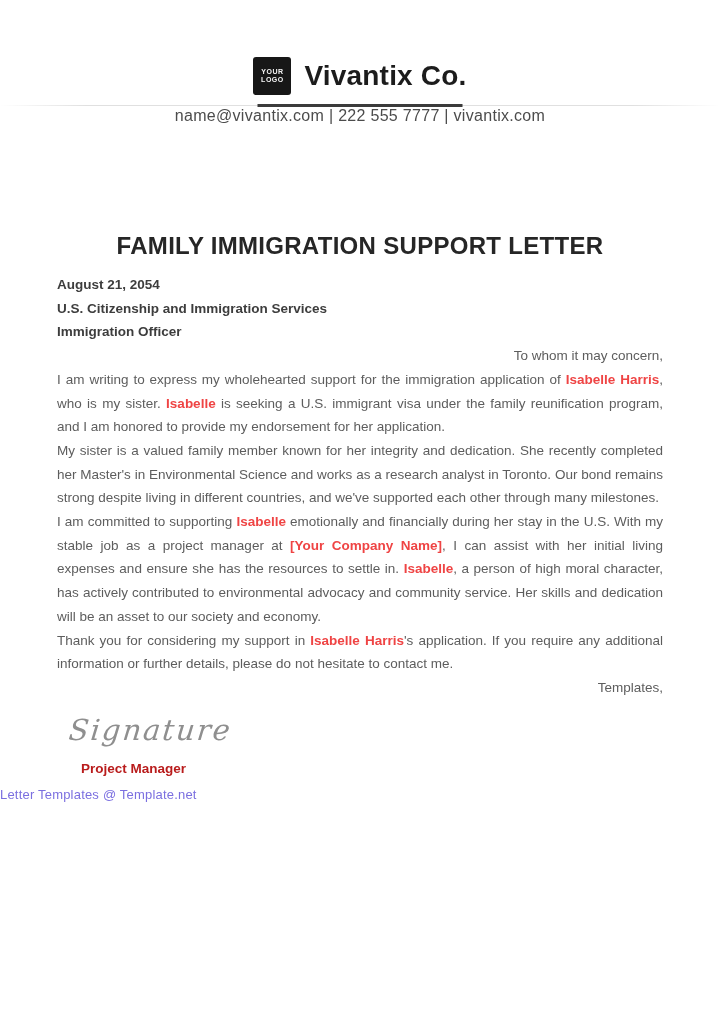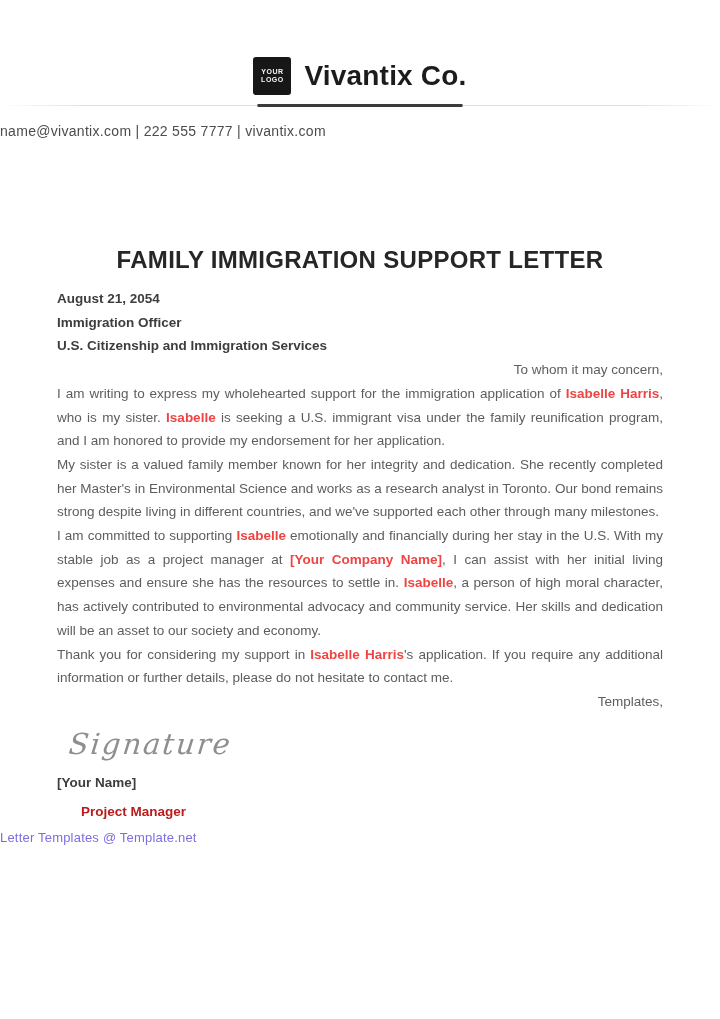--- a/index.html
+++ b/index.html
@@ -31,22 +31,22 @@
   .divider { position:relative; height:3px; margin-top:9px; }
   .divider-line {
     position:absolute; top:1px; left:0; right:0; height:1px;
     background:linear-gradient(90deg, rgba(227,227,227,0) 0%, #e0e0e0 12%, #e0e0e0 88%, rgba(227,227,227,0) 100%);
   }
   .divider-accent {
     position:absolute; top:0; left:50%; transform:translateX(-50%);
     width:205px; height:3px; background:#3b3b3b;
   }
   .contact-line {
-    margin-top:16px; text-align:left;
-    font-size:14px; color:#4c4c4c; letter-spacing:0.3px;
+    text-align:center;
+    font-size:16px; color:#4c4c4c; letter-spacing:0.3px;
   }
   
   .letter { padding:0 57px; }
   .letter-title {
     margin-top:107px; text-align:center;
     font-size:24px; font-weight:bold; color:#262626; letter-spacing:0.3px;
   }
   .meta-block { margin-top:13px; }
   .meta-line {
     font-size:13.5px; font-weight:bold; color:#3d3d3d; line-height:23.7px;
@@ -92,37 +92,36 @@
       <div class="divider-accent"></div>
     </div>
     <div class="contact-line">name@vivantix.com | 222 555 7777 | vivantix.com</div>
   </div>
 
   <div class="letter">
     <div class="letter-title">FAMILY IMMIGRATION SUPPORT LETTER</div>
 
     <div class="meta-block">
       <div class="meta-line">August 21, 2054</div>
+      <div class="meta-line">U.S. Citizenship and Immigration Services</div>
       <div class="meta-line">Immigration Officer</div>
-      <div class="meta-line">U.S. Citizenship and Immigration Services</div>
     </div>
 
     <div class="body-text">
       <p class="no-justify">To whom it may concern,</p>
       <p><span>I am writing to express my wholehearted support for the immigration application of </span><span class="b">Isabelle Harris</span><span>, who is my sister. </span><span class="b">Isabelle</span><span> is seeking a U.S. immigrant visa under the family reunification program, and I am honored to provide my endorsement for her application.</span></p>
       <p><span>My sister is a valued family member known for her integrity and dedication. She recently completed her Master's in Environmental Science and works as a research analyst in Toronto. Our bond remains strong despite living in different countries, and we've supported each other through many milestones.</span></p>
       <p><span>I am committed to supporting </span><span class="b">Isabelle</span><span> emotionally and financially during her stay in the U.S. With my stable job as a project manager at </span><span class="b">[Your Company Name]</span><span>, I can assist with her initial living expenses and ensure she has the resources to settle in. </span><span class="b">Isabelle</span><span>, a person of high moral character, has actively contributed to environmental advocacy and community service. Her skills and dedication will be an asset to our society and economy.</span></p>
       <p><span>Thank you for considering my support in </span><span class="b">Isabelle Harris</span><span>'s application. If you require any additional information or further details, please do not hesitate to contact me.</span></p>
       <p class="no-justify">Templates,</p>
     </div>
 
     <div>
       <span class="signature-script">Signature</span>
     </div>
-    <div class="sender-name">[Your Name]</div>
     <div class="sender-role">Project Manager</div>
   </div>
 
   <div class="footer">
     <a href="#">Letter Templates @ Template.net</a>
   </div>
 
 </div>
 
 </body></html>

